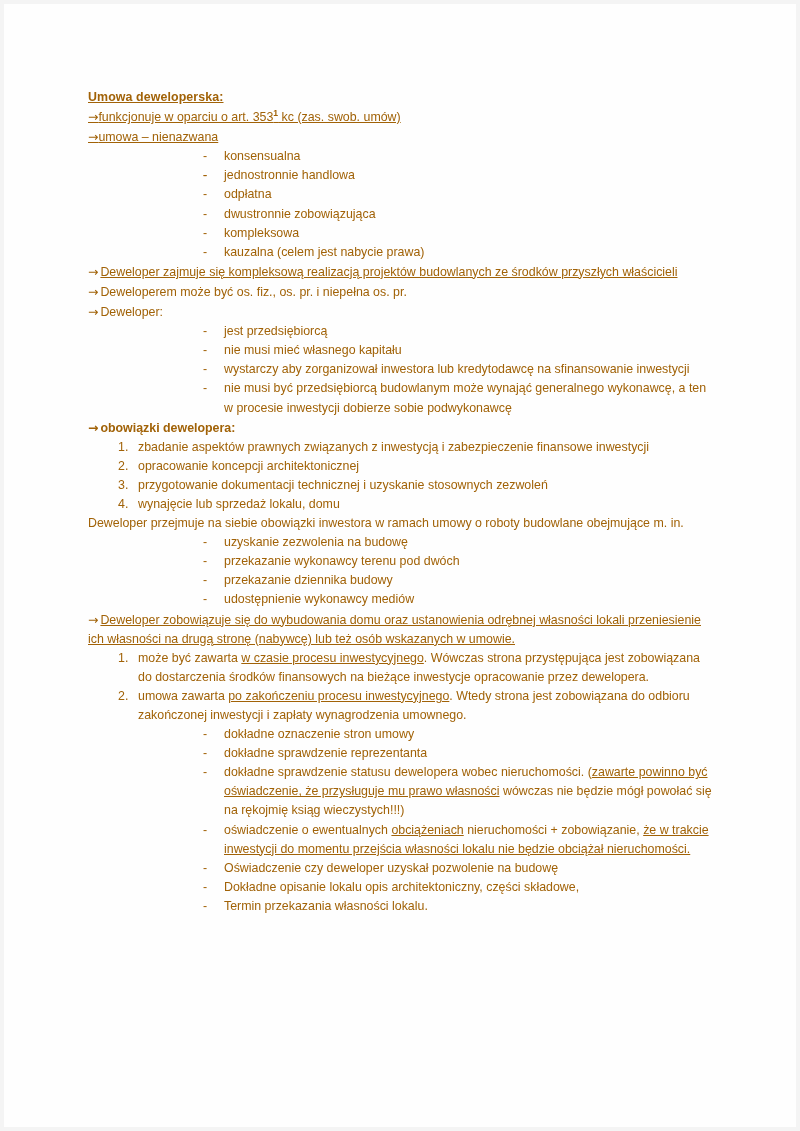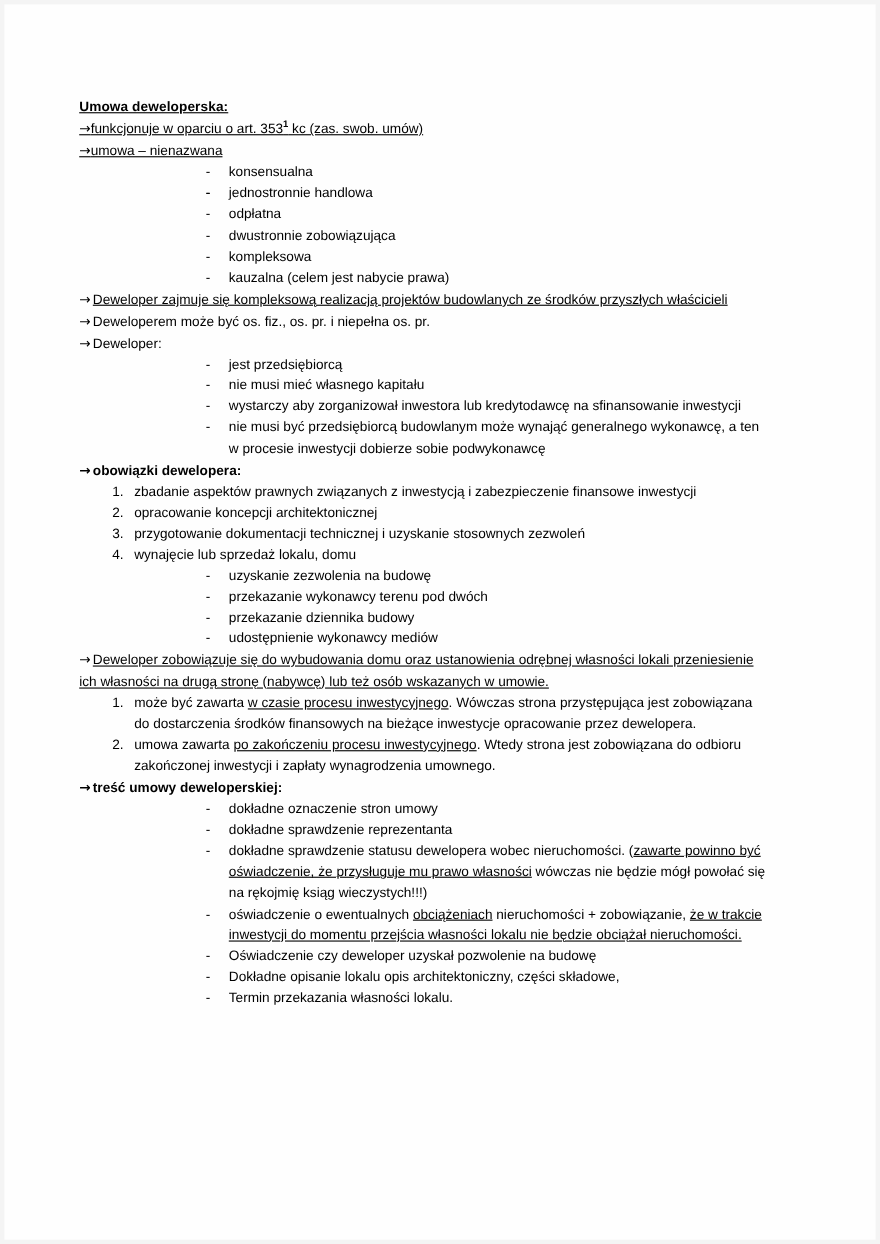--- a/index.html
+++ b/index.html
@@ -21,24 +21,24 @@
     position: absolute;
     background: #f4f4f4;
   }
   .scan-edge-top { left:0; top:0; width:800px; height:4px; }
   .scan-edge-bottom { left:0; bottom:0; width:800px; height:4px; }
   .scan-edge-left { left:0; top:0; width:4px; height:1131px; }
   .scan-edge-right { right:0; top:0; width:4px; height:1131px; }
 
   .content {
     position: absolute;
-    left: 72px;
+    left: 88px;
     top: 88px;
     width: 624px;
-    color: #000000;
+    color: #a16207;
     font-size: 12.4px;
     line-height: 19.1px;
   }
 
   .line {
     white-space: normal;
   }
   .heading {
     font-weight: bold;
     text-decoration: underline;
@@ -156,20 +156,21 @@
       <span class="arrow">→</span><span>obowiązki dewelopera:</span>
     </div>
 
     <ul class="num-list">
       <li><span class="num">1.</span><span>zbadanie aspektów prawnych związanych z inwestycją i zabezpieczenie finansowe inwestycji</span></li>
       <li><span class="num">2.</span><span>opracowanie koncepcji architektonicznej</span></li>
       <li><span class="num">3.</span><span>przygotowanie dokumentacji technicznej i uzyskanie stosownych zezwoleń</span></li>
       <li><span class="num">4.</span><span>wynajęcie lub sprzedaż lokalu, domu</span></li>
     </ul>
 
+    <div class="line flow">Deweloper przejmuje na siebie obowiązki inwestora w ramach umowy o roboty budowlane obejmujące m. in.</div>
 
     <ul class="dash-list">
       <li><span class="dash">-</span><span>uzyskanie zezwolenia na budowę</span></li>
       <li><span class="dash">-</span><span>przekazanie wykonawcy terenu pod dwóch</span></li>
       <li><span class="dash">-</span><span>przekazanie dziennika budowy</span></li>
       <li><span class="dash">-</span><span>udostępnienie wykonawcy mediów</span></li>
     </ul>
 
     <div class="line flow">
       <span class="arrow">→</span><span class="u">Deweloper zobowiązuje się do wybudowania domu oraz ustanowienia odrębnej własności lokali przeniesienie ich własności na drugą stronę (nabywcę) lub też osób wskazanych w umowie.</span>
@@ -178,23 +179,20 @@
 
     <ul class="num-list">
       <li>
         <span class="num">1.</span><span>może być zawarta </span><span class="u">w czasie procesu inwestycyjnego</span><span>. Wówczas strona przystępująca jest zobowiązana do dostarczenia środków finansowych na bieżące inwestycje opracowanie przez dewelopera.</span>
       </li>
       <li>
         <span class="num">2.</span><span>umowa zawarta </span><span class="u">po zakończeniu procesu inwestycyjnego</span><span>. Wtedy strona jest zobowiązana do odbioru zakończonej inwestycji i zapłaty wynagrodzenia umownego.</span>
       </li>
     </ul>
 
-    <div class="line bold">
-      <span class="arrow">→</span><span>treść umowy deweloperskiej:</span>
-    </div>
 
     <ul class="dash-list">
       <li><span class="dash">-</span><span>dokładne oznaczenie stron umowy</span></li>
       <li><span class="dash">-</span><span>dokładne sprawdzenie reprezentanta</span></li>
       <li>
         <span class="dash">-</span><span>dokładne sprawdzenie statusu dewelopera wobec nieruchomości. (</span><span class="u">zawarte powinno być oświadczenie, że przysługuje mu prawo własności</span><span> wówczas nie będzie mógł powołać się na rękojmię ksiąg wieczystych!!!)</span>
       </li>
       <li>
         <span class="dash">-</span><span>oświadczenie o ewentualnych </span><span class="u">obciążeniach</span><span> nieruchomości + zobowiązanie, </span><span class="u">że w trakcie inwestycji do momentu przejścia własności lokalu nie będzie obciążał nieruchomości.</span>
       </li>

